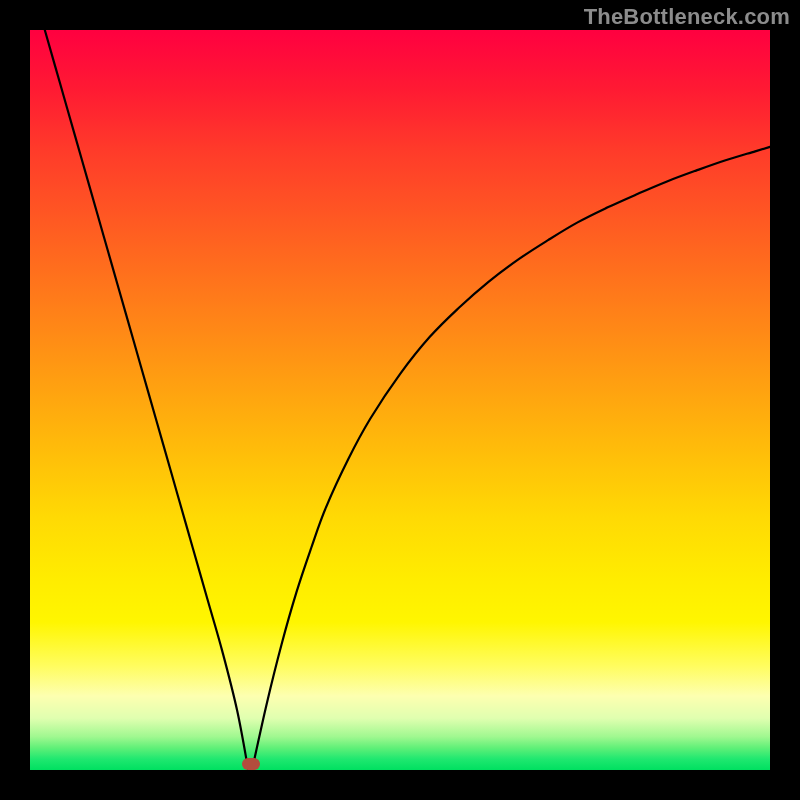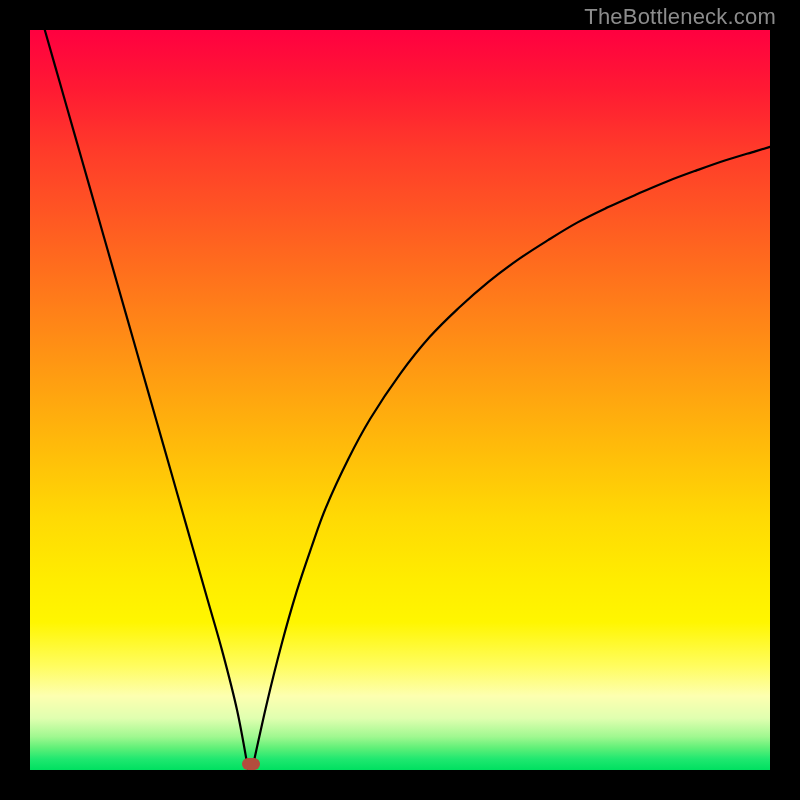--- a/index.html
+++ b/index.html
@@ -40,24 +40,24 @@
       #e0ffb0 93%,
       #a0f890 95.5%,
       #60f078 97%,
       #20e870 98.5%,
       #00E060 100%
     );
   }
   .watermark {
     position: absolute;
     top: 4px;
-    right: 24px;
+    right: 10px;
     color: #8c8c8c;
     font-size: 22px;
-    font-weight: 400;
+    font-weight: 700;
     letter-spacing: 0.2px;
     user-select: none;
   }
   svg.curve {
     position: absolute;
     left: 0;
     top: 0;
     width: 740px;
     height: 740px;
     overflow: visible;

